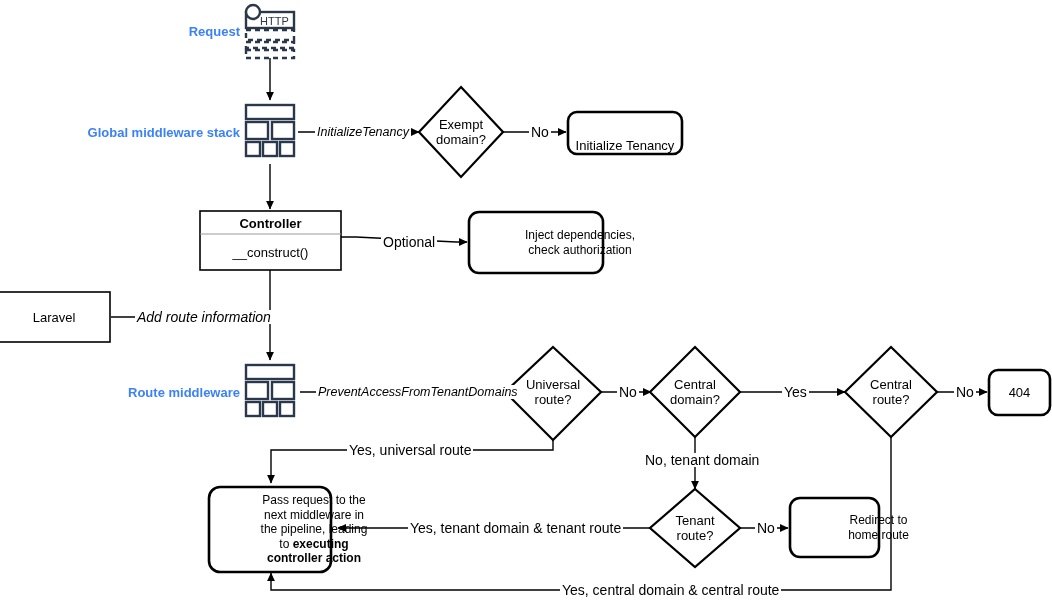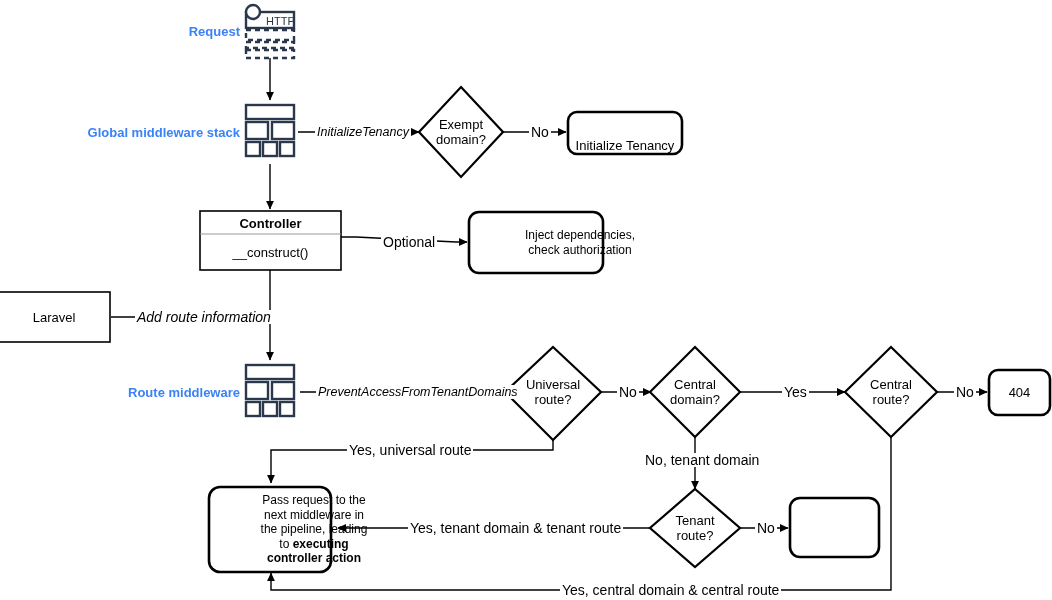--- a/index.html
+++ b/index.html
@@ -188,21 +188,21 @@
 
     <rect class="node-shape thick" x="790" y="498" width="89" height="59" rx="10" ry="10"></rect>
 
     <rect class="node-shape thick" x="209" y="487" width="122" height="85" rx="11" ry="11"></rect>
   </svg>
 
   <div class="swimlabel" style="left:160px; top:24px; width:80px;">Request</div>
   <div class="swimlabel" style="left:60px; top:125px; width:180px;">Global middleware stack</div>
   <div class="swimlabel" style="left:100px; top:385px; width:140px;">Route middleware</div>
 
-  <div class="lbl" style="left:258px; top:14px; font-size:11px; color:#2b374a;padding-left:8px;">HTTP</div>
+  <div class="lbl" style="left:252px; top:14px; font-size:11px; color:#2b374a;padding-left:8px;">HTTP</div>
 
   <div class="node-text" style="left:419px; top:110px; width:84px; height:44px; flex-direction:column;">
     <span>Exempt</span>
     <span>domain?</span>
   </div>
 
   <div class="node-text" style="left:568px; top:124px; width:114px; height:42px;">Initialize Tenancy</div>
 
   <div class="node-text" style="left:200px; top:234px; width:141px; height:36px;">__construct()</div>
   <div class="node-text" style="left:200px; top:212px; width:141px; height:22px; font-weight:bold;">Controller</div>
@@ -229,20 +229,24 @@
     <span>route?</span>
   </div>
 
   <div class="node-text" style="left:989px; top:370px; width:61px; height:45px;">404</div>
 
   <div class="node-text" style="left:650px; top:506px; width:90px; height:44px; flex-direction:column;">
     <span>Tenant</span>
     <span>route?</span>
   </div>
 
+  <div class="node-text small" style="left:790px; top:498px; width:89px; height:59px; flex-direction:column;">
+    <span>Redirect to</span>
+    <span>home route</span>
+  </div>
 
   <div class="node-text small" style="left:209px; top:487px; width:122px; height:85px; flex-direction:column;">
     <span>Pass request to the</span>
     <span>next middleware in</span>
     <span>the pipeline, leading</span>
     <span>
       <span>to </span><span class="strong">executing</span>
     </span>
     <span class="strong">controller action</span>
   </div>

